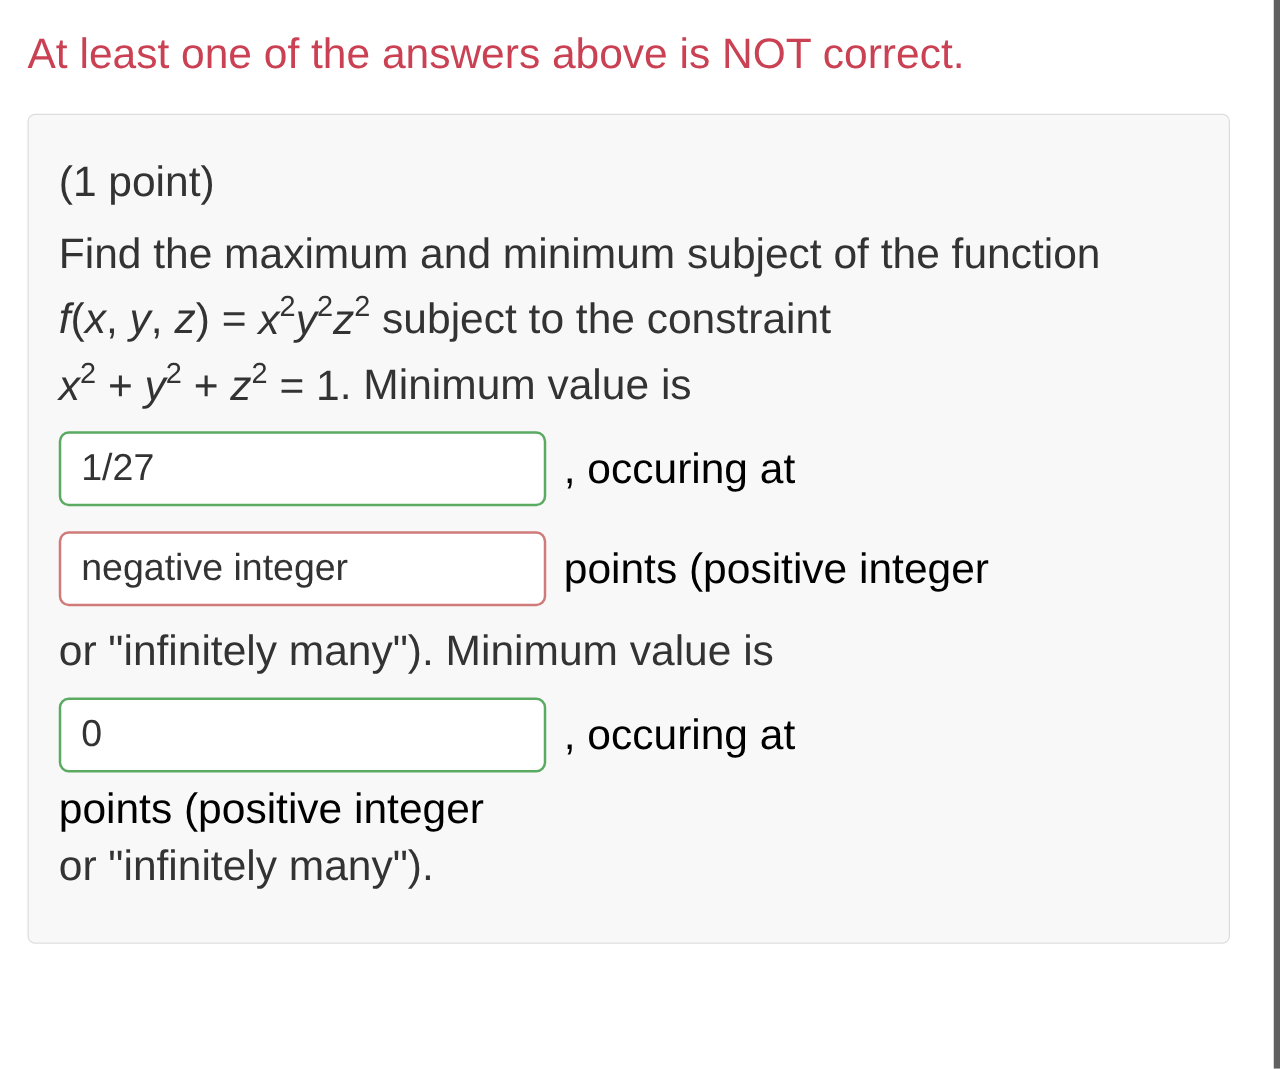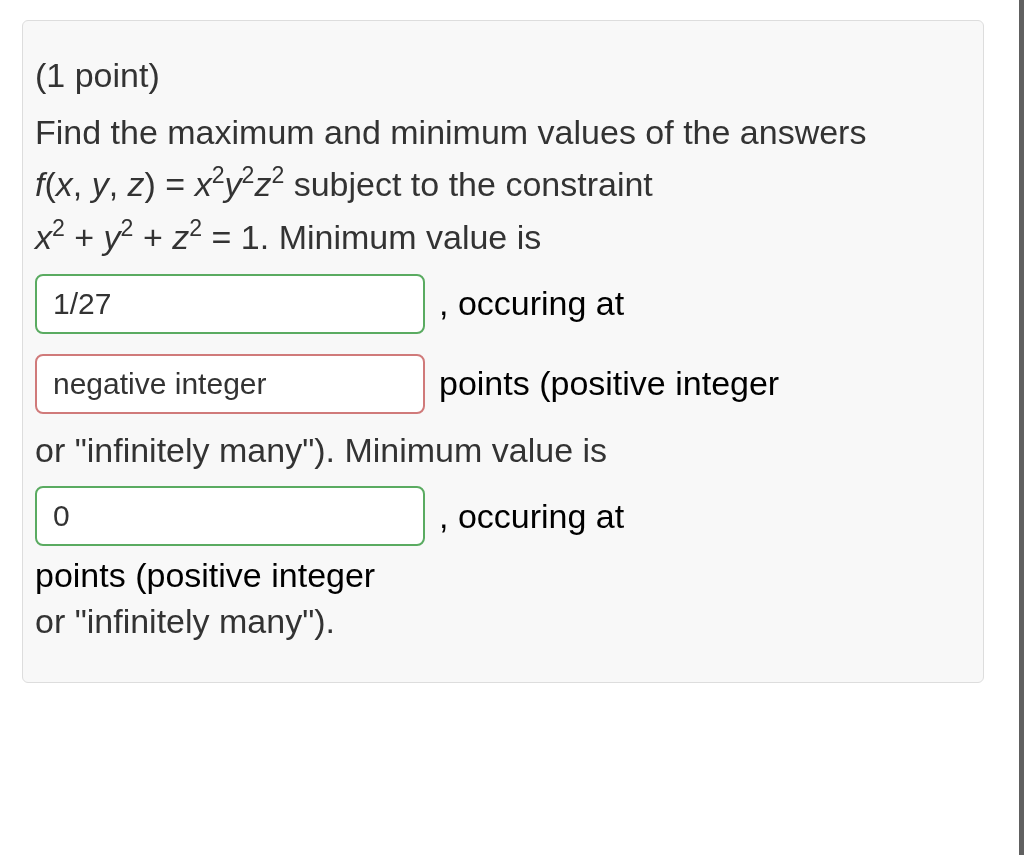--- a/index.html
+++ b/index.html
@@ -22,21 +22,21 @@
   .error-banner {
     color: #cb4154;
     font-size: 34px;
     margin-bottom: 28px;
     margin-top: 4px;
   }
   .problem-card {
     background: #f8f8f8;
     border: 1px solid #dddddd;
     border-radius: 6px;
-    padding: 28px 28px 34px 12px;
+    padding: 28px 28px 34px 24px;
     width: 962px;
   }
   .ptext {
     font-size: 34px;
     line-height: 1.55;
     color: #333;
   }
   .points {
     margin-bottom: 4px;
   }
@@ -75,26 +75,27 @@
     font-size: 34px;
     color: #000000;
     white-space: nowrap;
   }
 </style>
 </head>
 <body>
 
 <div class="page">
 
+  <div class="error-banner">At least one of the answers above is NOT correct.</div>
 
   <div class="problem-card">
 
     <div class="ptext points">(1 point)</div>
 
-    <div class="ptext">Find the maximum and minimum values of the answers</div>
+    <div class="ptext">Find the maximum and minimum subject of the function</div>
 
     <div class="ptext">
       <span class="math"><span class="mi">f</span><span>(</span><span class="mi">x</span><span>, </span><span class="mi">y</span><span>, </span><span class="mi">z</span><span>) = </span></span><span class="math"><span class="mi">x</span><span class="sup">2</span><span class="mi">y</span><span class="sup">2</span><span class="mi">z</span><span class="sup">2</span></span><span> subject to the constraint</span>
     </div>
 
     <div class="ptext">
       <span class="math"><span class="mi">x</span><span class="sup">2</span><span> + </span><span class="mi">y</span><span class="sup">2</span><span> + </span><span class="mi">z</span><span class="sup">2</span><span> = 1</span></span><span>. Minimum value is</span>
     </div>
 
     <div class="row">

